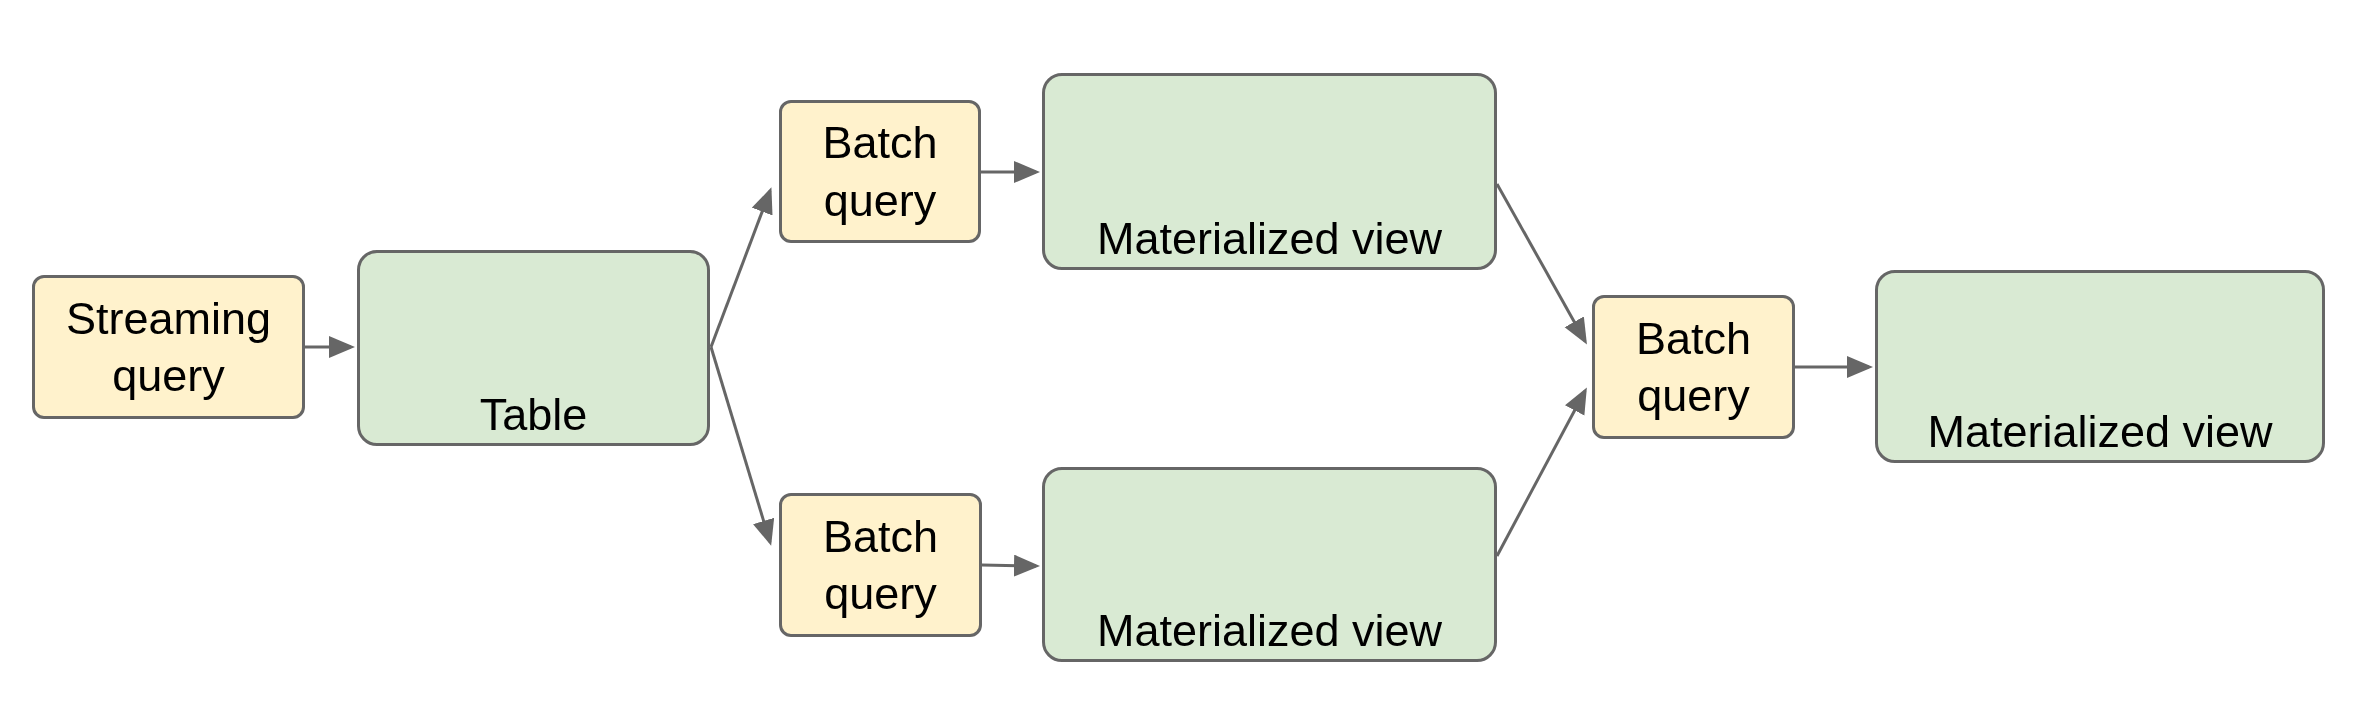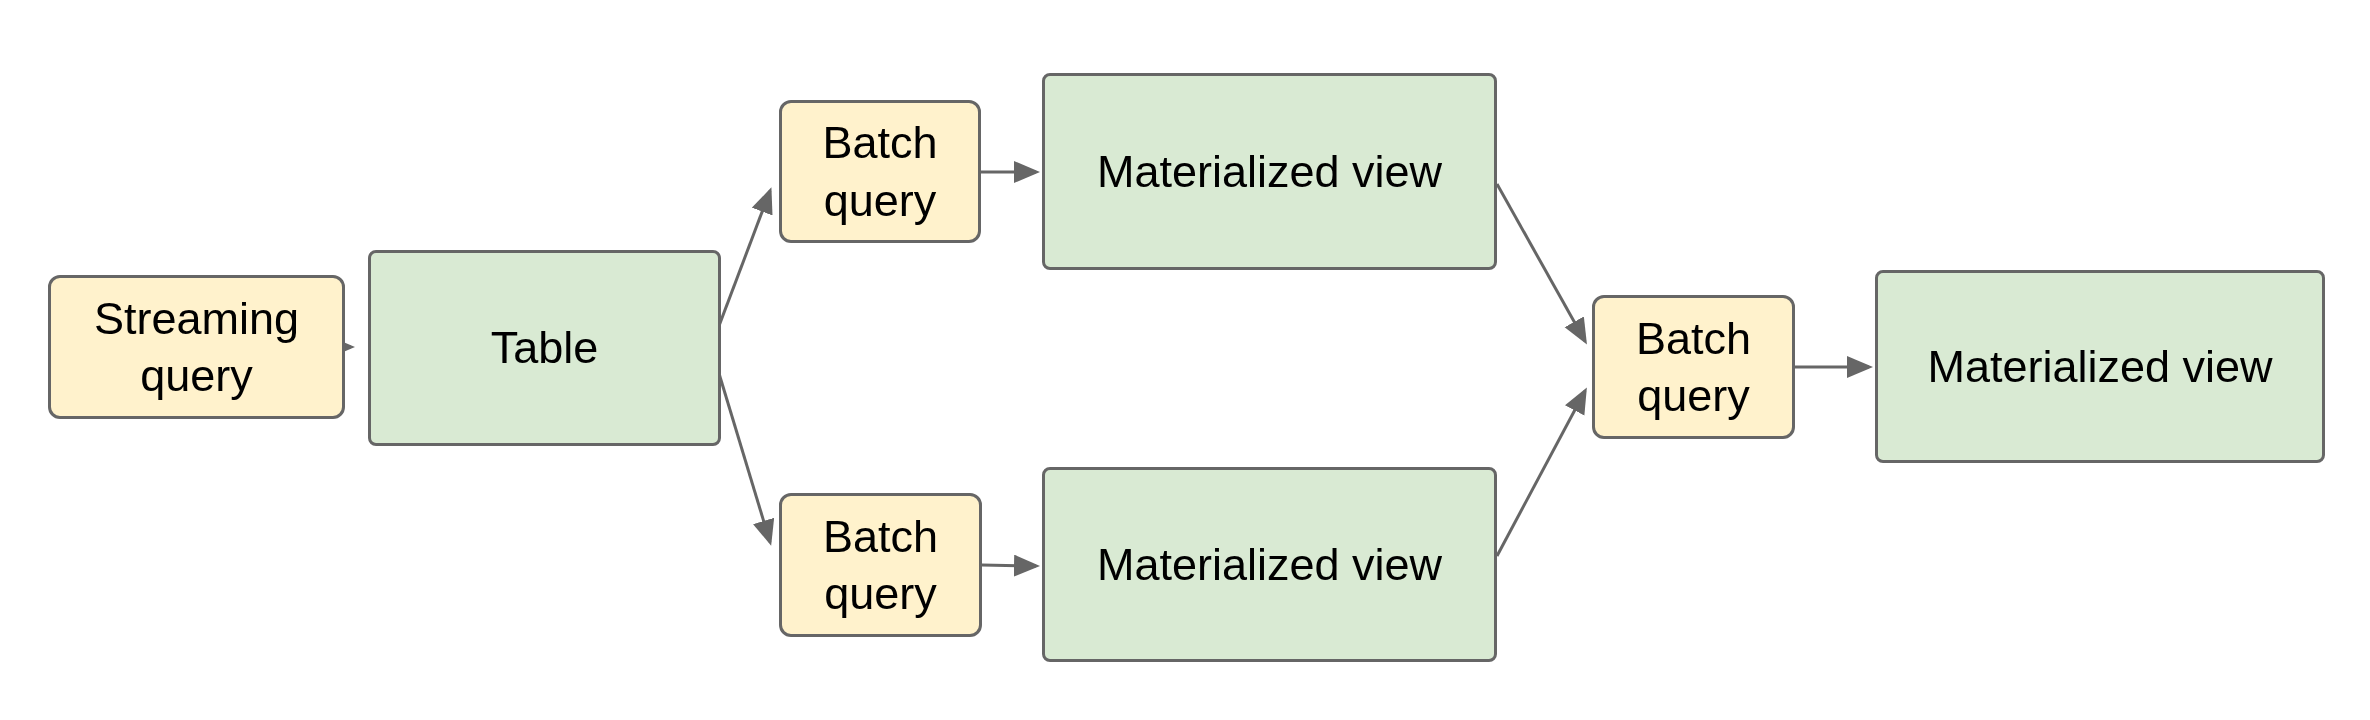--- a/index.html
+++ b/index.html
@@ -41,25 +41,26 @@
     font-size: 45px;
     line-height: 1.27;
     padding: 0 14px;
   }
   .node.query {
     background: var(--query-fill);
     border-radius: 12px;
   }
   .node.green {
     background: var(--table-fill);
-    border-radius: 8px;
+    border-radius: 20px;
+    align-items: flex-end;
   }
   
-  #n-streaming  { left: 32px;   top: 275px; width: 297px; height: 144px; margin-left: 16px; }
-  #n-table      { left: 368px;  top: 250px; width: 353px; height: 196px; }
+  #n-streaming  { left: 32px;   top: 275px; width: 273px; height: 144px; }
+  #n-table      { left: 357px;  top: 250px; width: 353px; height: 196px; }
   #n-batch-top  { left: 779px;  top: 100px; width: 202px; height: 143px; }
   #n-mv-top     { left: 1042px; top: 73px;  width: 455px; height: 197px; }
   #n-batch-bot  { left: 779px;  top: 493px; width: 203px; height: 144px; }
   #n-mv-bot     { left: 1042px; top: 467px; width: 455px; height: 195px; }
   #n-batch-right{ left: 1592px; top: 295px; width: 203px; height: 144px; }
   #n-mv-right   { left: 1875px; top: 270px; width: 450px; height: 193px; }
 </style>
 </head>
 <body>
 

